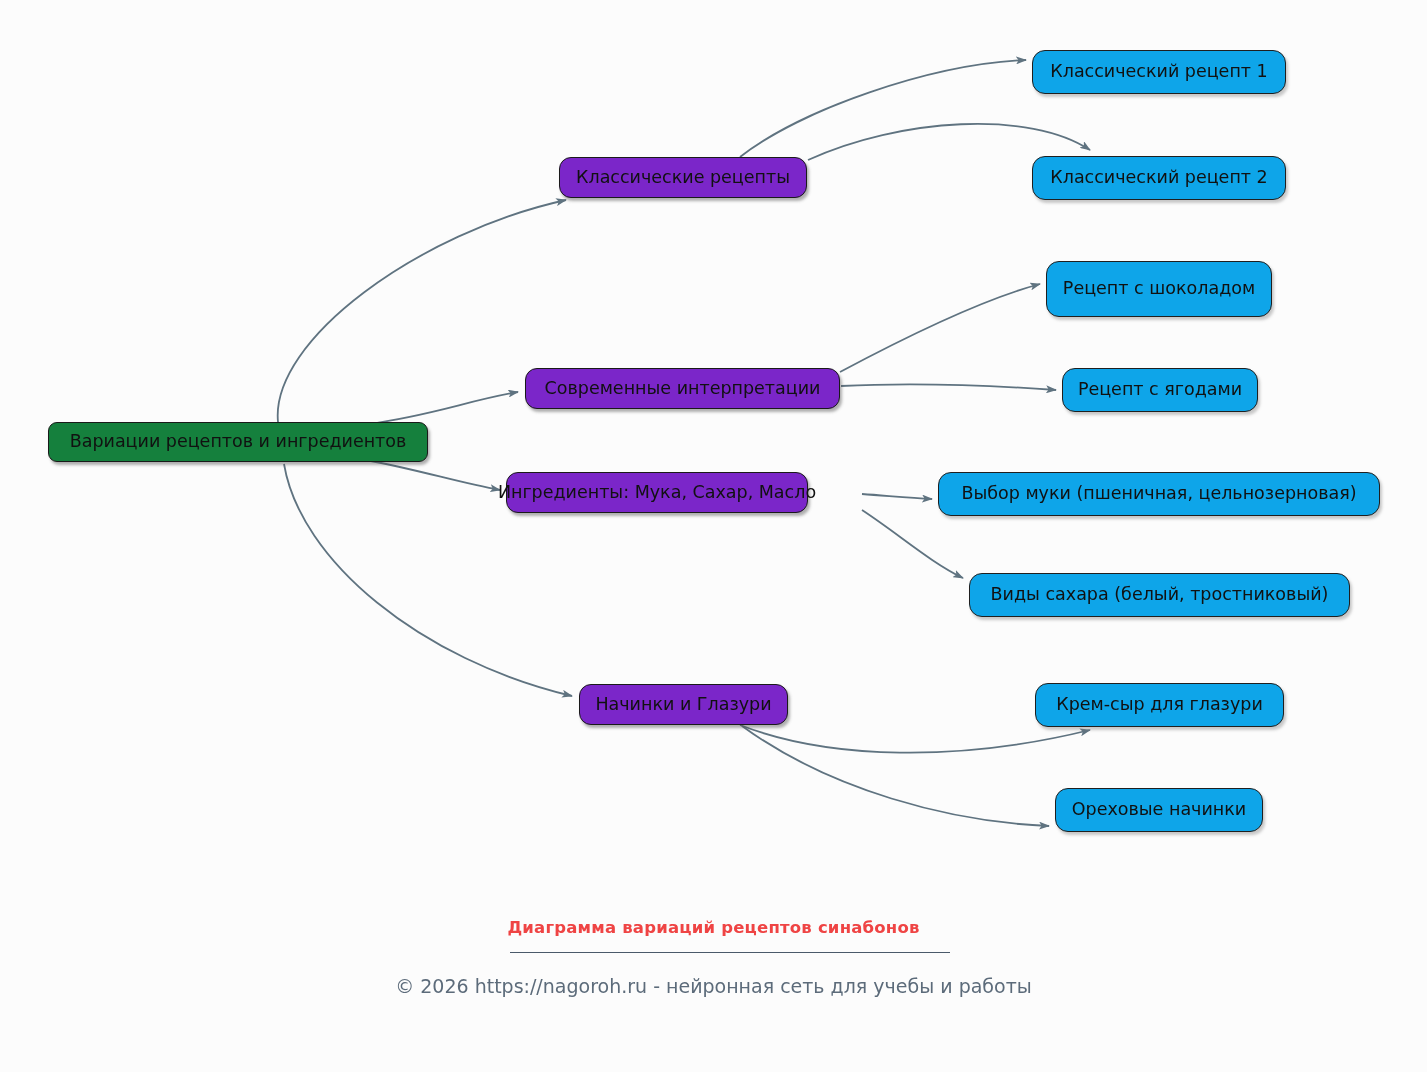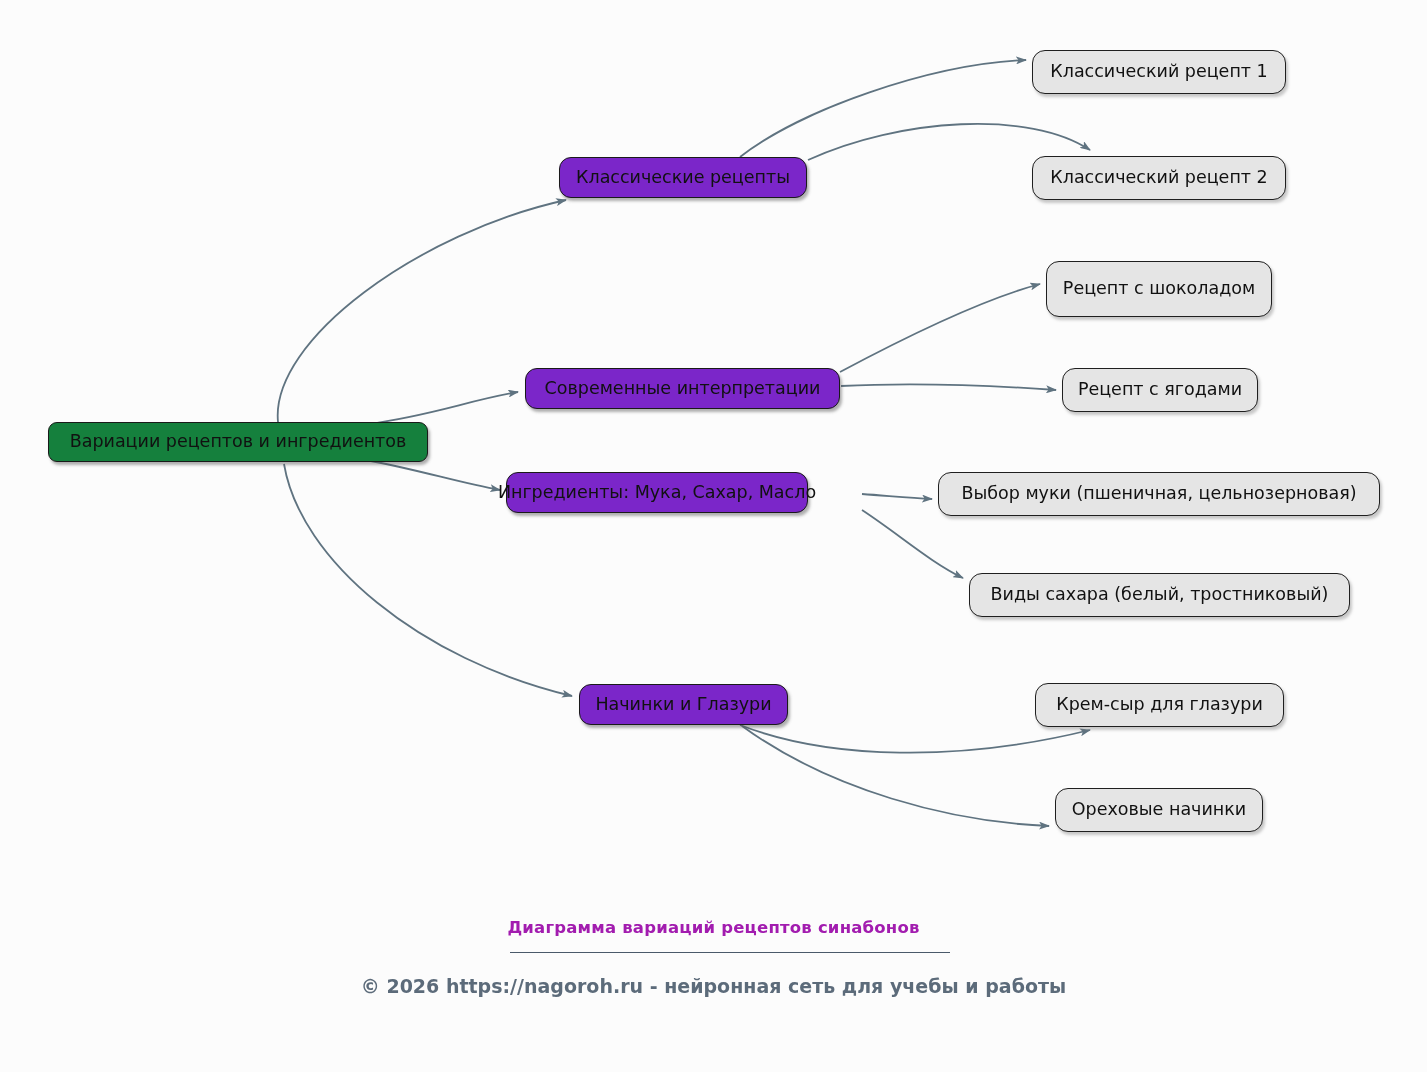--- a/index.html
+++ b/index.html
@@ -45,33 +45,33 @@
   }
   .node-branch {
     background: #7b26c9;
     border: 1.6px solid #1a1a1a;
     border-radius: 12px;
     color: #111111;
     font-size: 17.5px;
     box-shadow: 2px 3px 3px rgba(80, 80, 80, 0.45);
   }
   .node-leaf {
-    background: #e5e5e5;
+    background: #0ea5e9;
     border: 1.6px solid #1f1f1f;
     border-radius: 13px;
     color: #111111;
     font-size: 17.5px;
     box-shadow: 2px 3px 3px rgba(120, 120, 120, 0.4);
   }
   .caption {
     position: absolute;
     left: 0;
     width: 1427px;
     text-align: center;
-    color: #a21caf;
+    color: #ef4444;
     font-weight: bold;
     font-size: 16.5px;
     letter-spacing: 0.2px;
   }
   .divider {
     position: absolute;
     height: 0;
     border-top: 1.3px solid #4a5a6a;
   }
   .footer {
@@ -147,15 +147,15 @@
       <div class="node node-leaf" style="left: 1035px; top: 683px; width: 249px; height: 44px;">
         <span>Крем-сыр для глазури</span>
       </div>
       <div class="node node-leaf" style="left: 1055px; top: 788px; width: 208px; height: 44px;">
         <span>Ореховые начинки</span>
       </div>
     </div>
 
   <div class="caption" style="top: 918px;">Диаграмма вариаций рецептов синабонов</div>
   <div class="divider" style="left: 510px; top: 952px; width: 440px;"></div>
-  <div class="footer" style="top: 975px; font-weight: bold;">© 2026 https://nagoroh.ru - нейронная сеть для учебы и работы</div>
+  <div class="footer" style="top: 975px;">© 2026 https://nagoroh.ru - нейронная сеть для учебы и работы</div>
 
 </div>
 
 </body></html>

